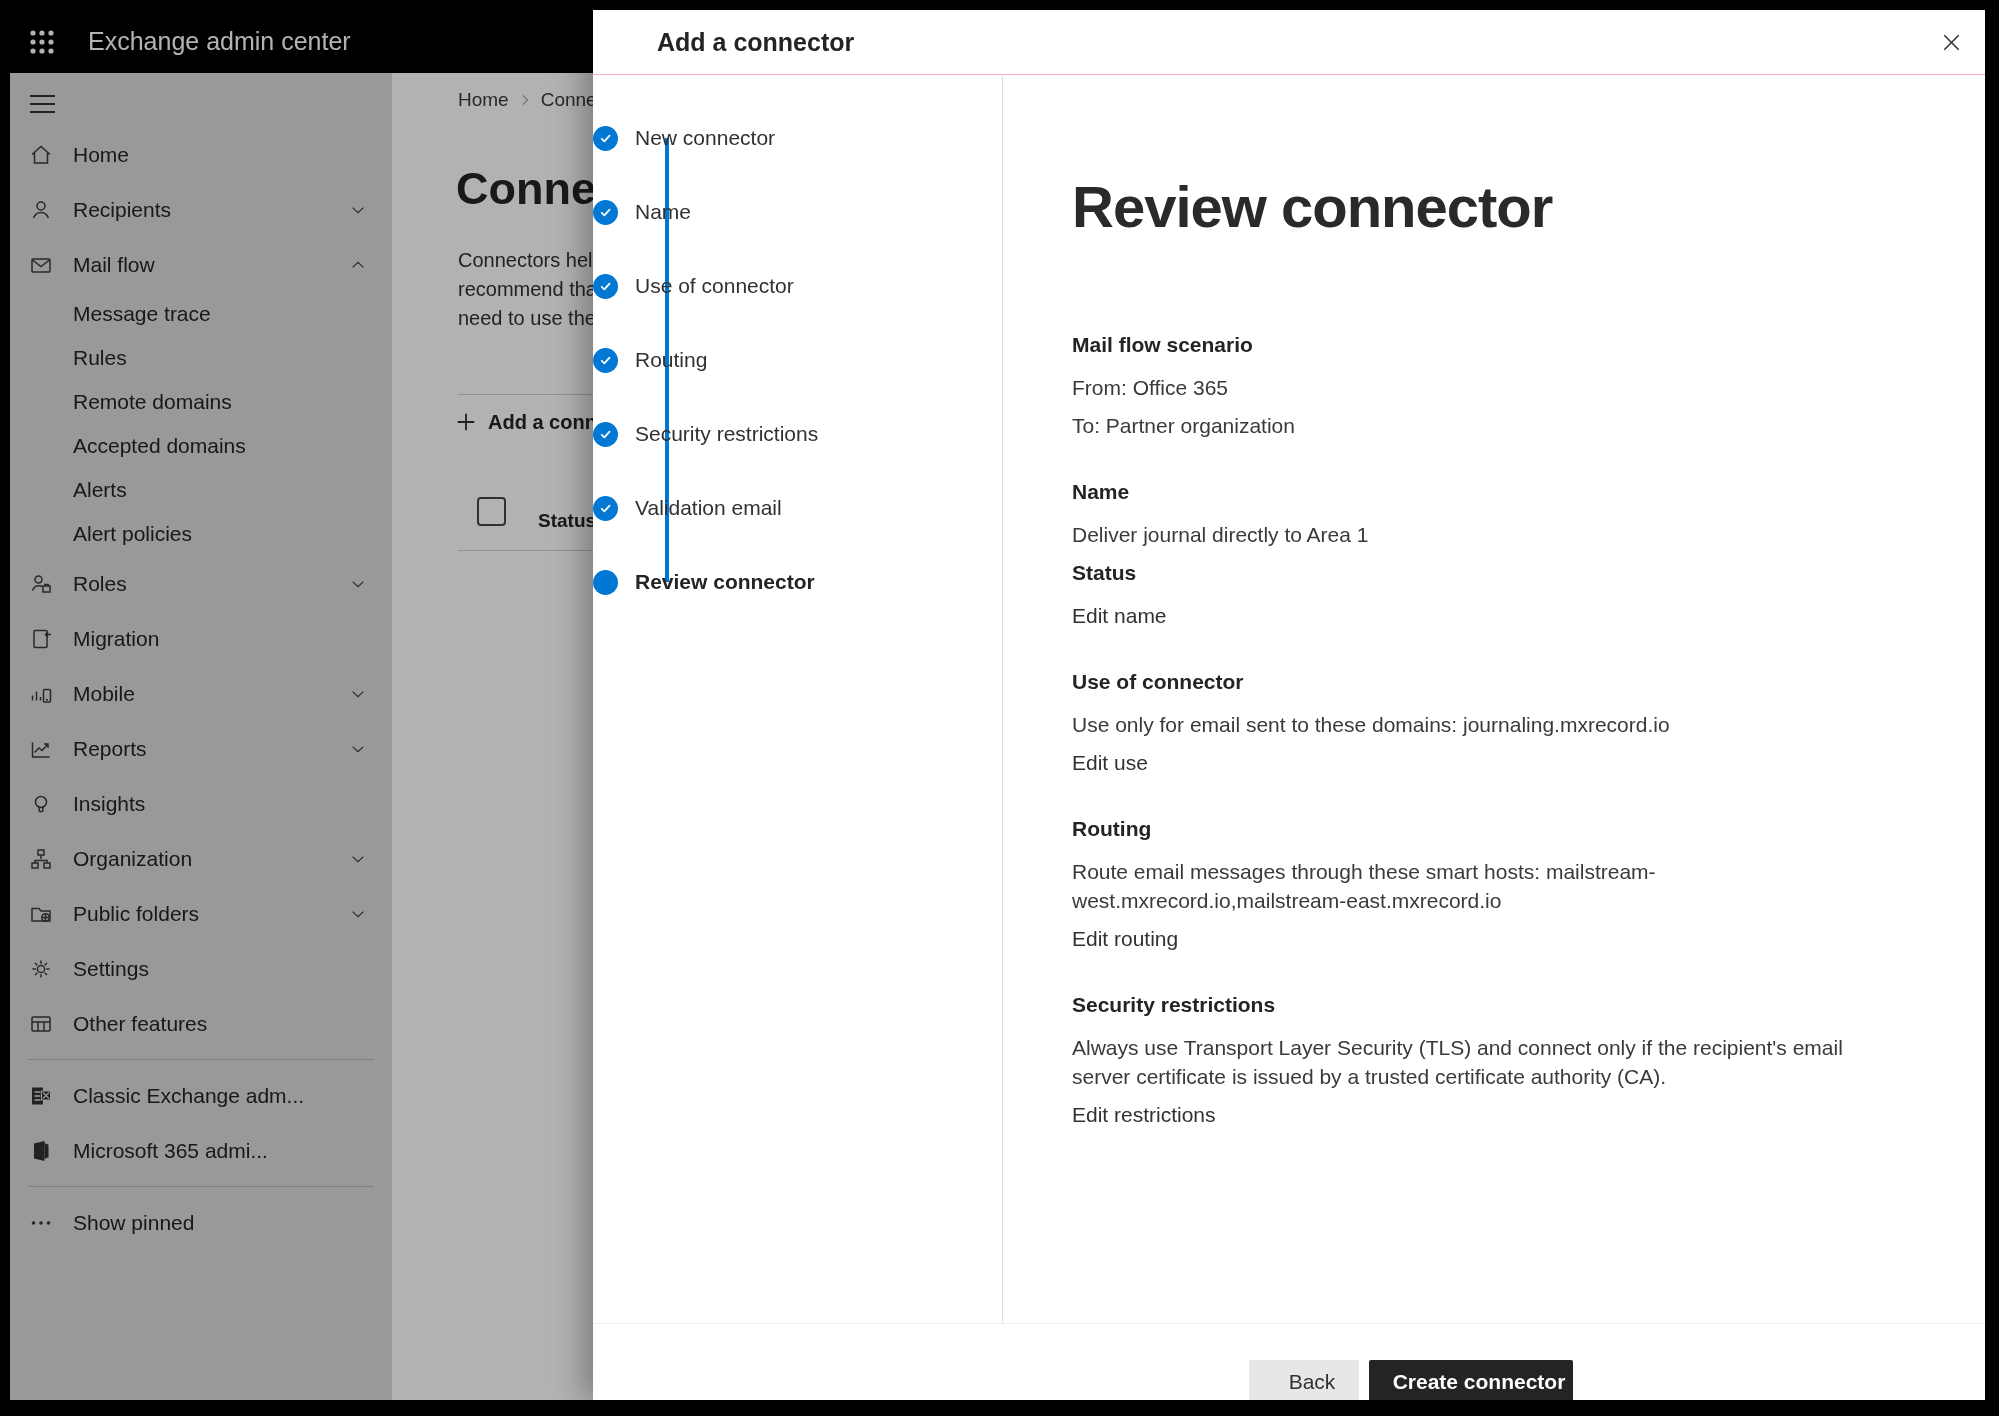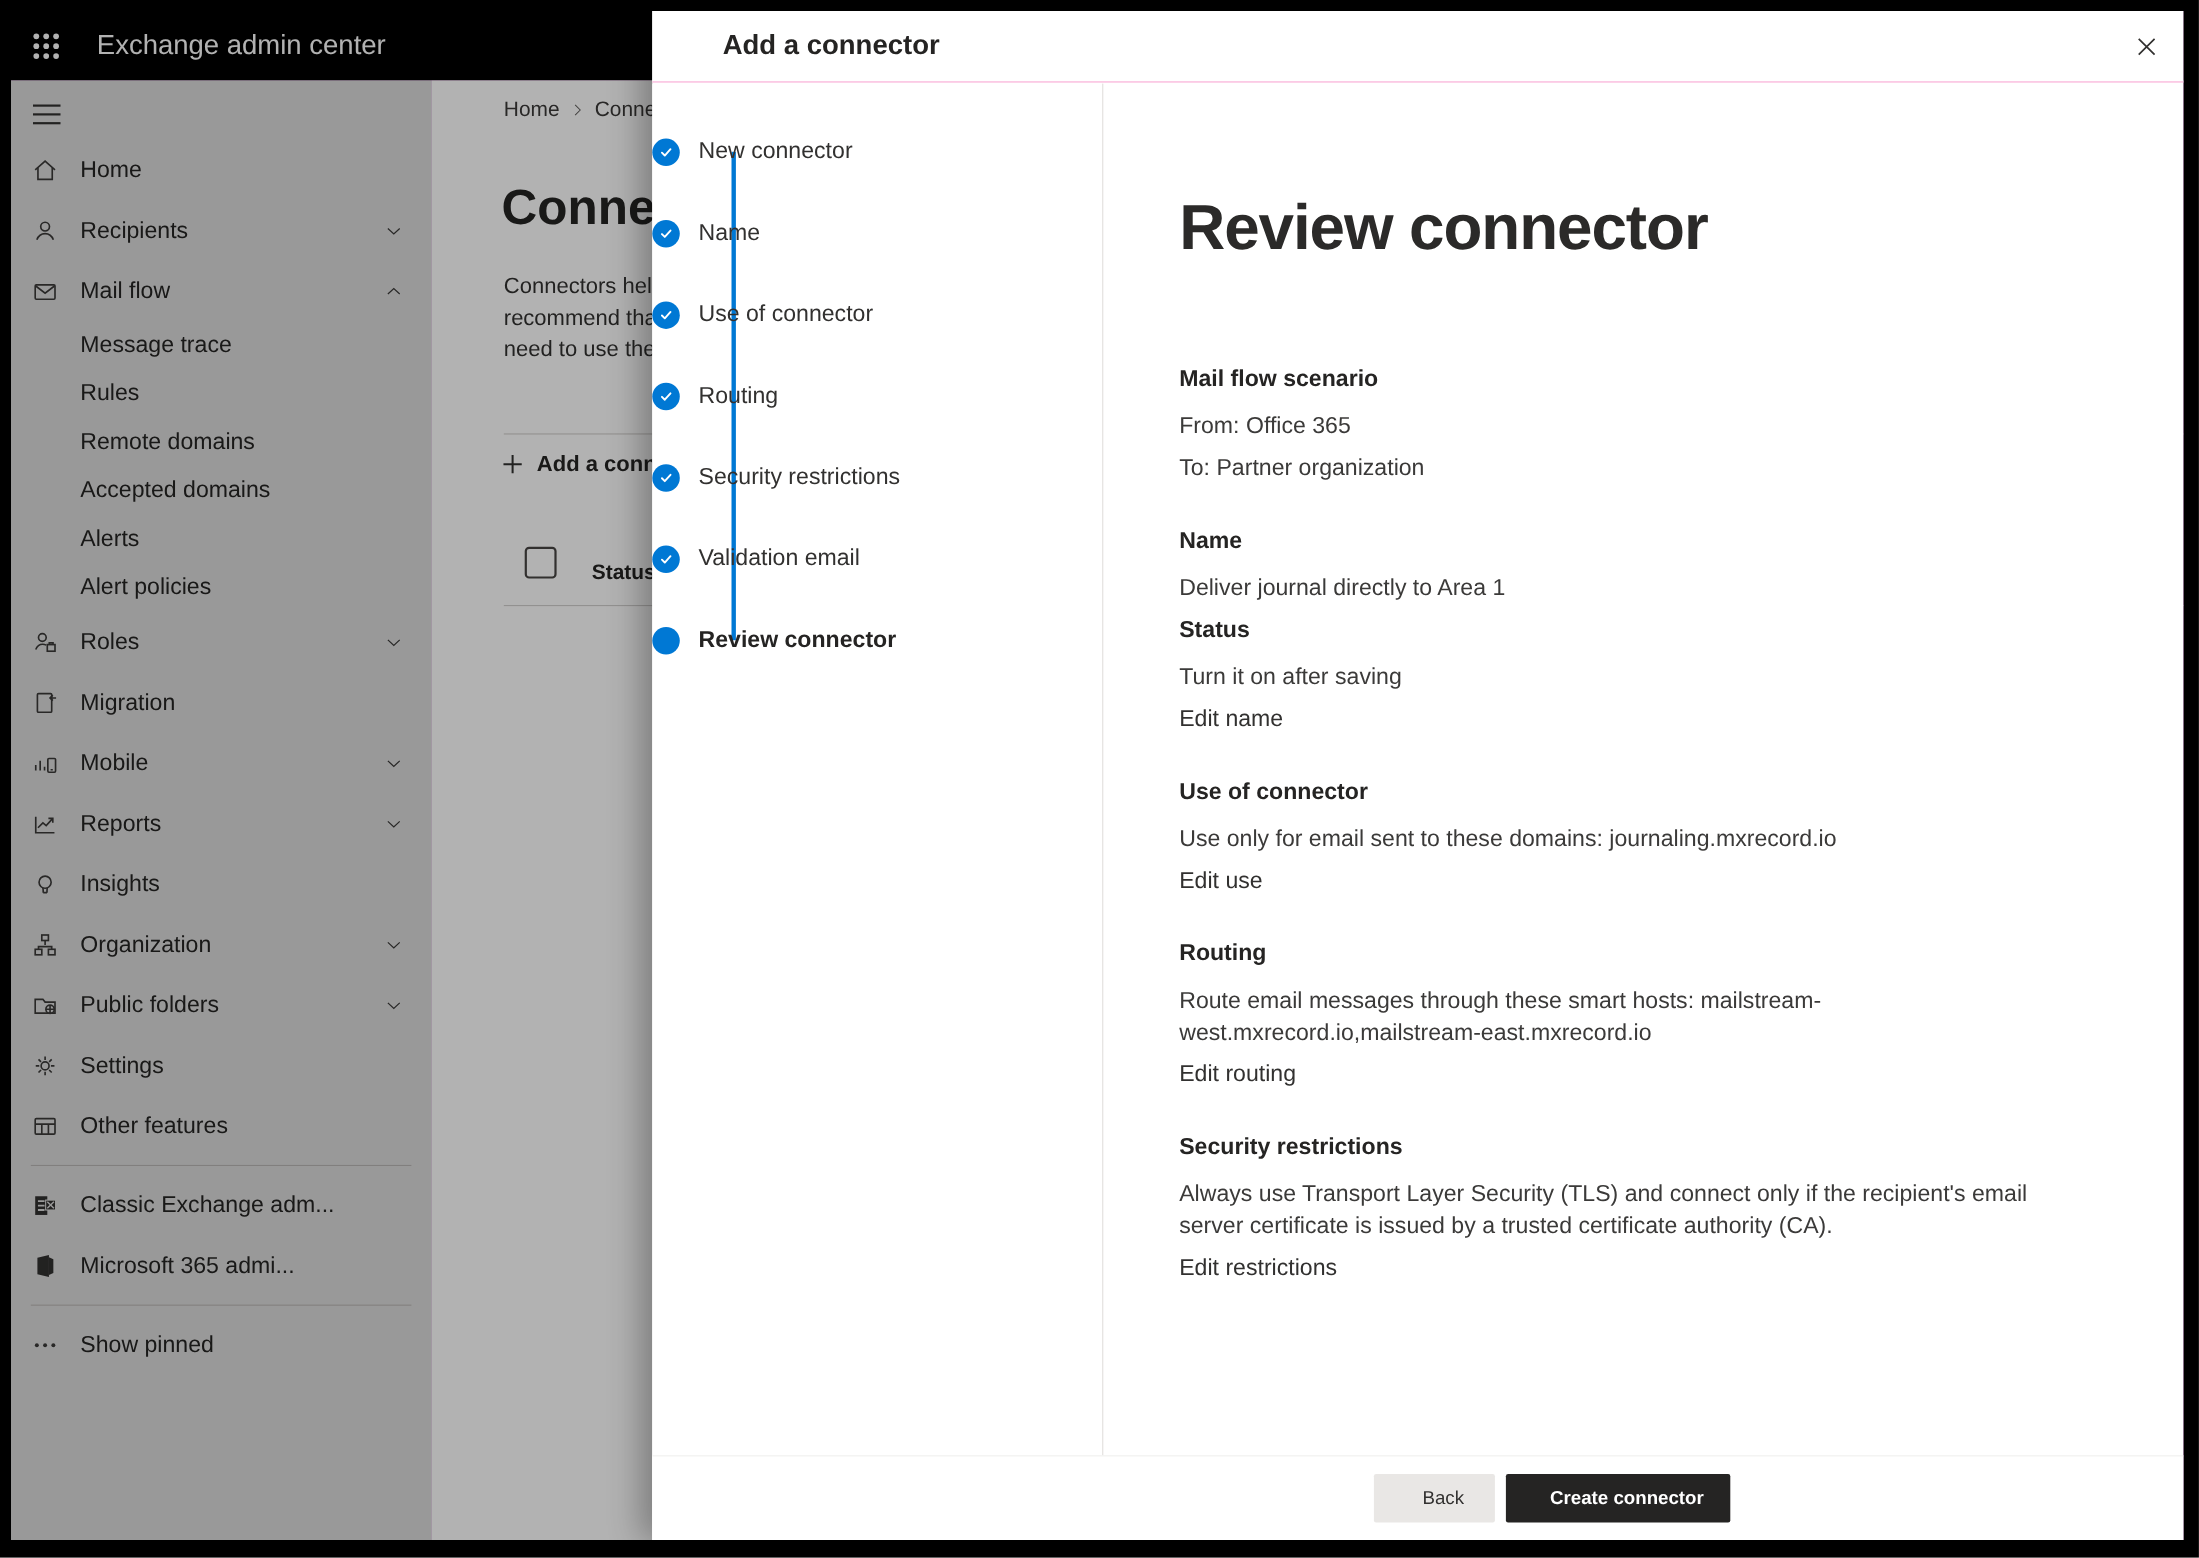--- a/index.html
+++ b/index.html
@@ -65,21 +65,21 @@
   .content-inner { padding:96px 0 0 68px; width:860px; }
   .review-h1 { font-size:58px; line-height:70px; font-weight:700; color:#2b2a29; letter-spacing:-1px; }
   .sections { margin-top:88px; }
   .sec { margin-bottom:37px; }
   .sec-h { font-size:21px; font-weight:700; line-height:30px; margin-bottom:13px; color:#252423; }
   .sec-p { font-size:21px; line-height:29px; margin-bottom:9px; color:#3b3a39; max-width:840px; }
   .sec-link { font-size:21px; line-height:29px; margin-bottom:9px; color:#323130; cursor:pointer; width:max-content; }
 
   
   .dlg-footer { position:absolute; left:0; right:0; bottom:0; height:77px; background:#fff; border-top:1px solid #f0efee; }
-  .btn { position:absolute; top:16px; height:44px; border:none; border-radius:2px; font-family:"Liberation Sans",sans-serif; font-size:17px; cursor:pointer;padding-left:16px; }
+  .btn { position:absolute; top:36px; height:44px; border:none; border-radius:2px; font-family:"Liberation Sans",sans-serif; font-size:21px; cursor:pointer;padding-left:16px; }
   .btn-back { left:656px; width:110px; background:#e9e7e5; color:#323130; }
   .btn-create { left:776px; width:204px; background:#252423; color:#fff; font-weight:700; }
 </style>
 </head>
 <body>
 
 <div class="stage">
 
   <div class="topbar">
     <div class="waffle">
@@ -415,21 +415,20 @@
         <div class="sections" id="sections">
             <div class="sec">
               <div class="sec-h">Mail flow scenario</div>
               <div class="sec-p">From: Office 365</div>
               <div class="sec-p">To: Partner organization</div>
             </div>
             <div class="sec">
               <div class="sec-h">Name</div>
               <div class="sec-p">Deliver journal directly to Area 1</div>
               <div class="sec-h">Status</div>
-              <div class="sec-p">Turn it on after saving</div>
               <div class="sec-link">Edit name</div>
             </div>
             <div class="sec">
               <div class="sec-h">Use of connector</div>
               <div class="sec-p">Use only for email sent to these domains: journaling.mxrecord.io</div>
               <div class="sec-link">Edit use</div>
             </div>
             <div class="sec">
               <div class="sec-h">Routing</div>
               <div class="sec-p">Route email messages through these smart hosts: mailstream-west.mxrecord.io,mailstream-east.mxrecord.io</div>

